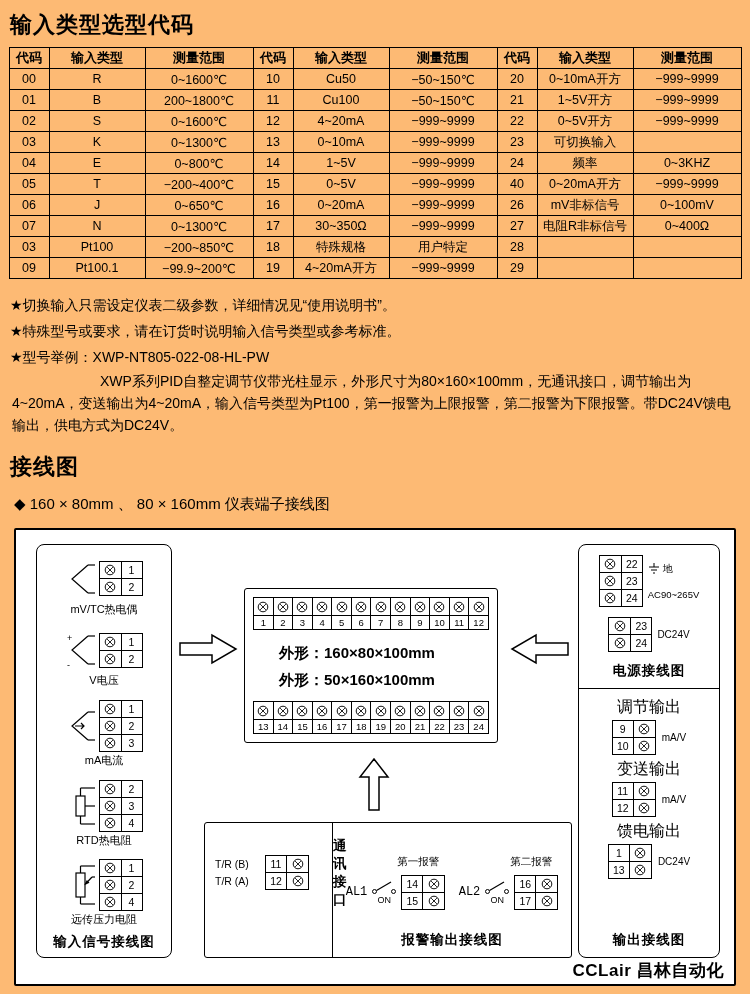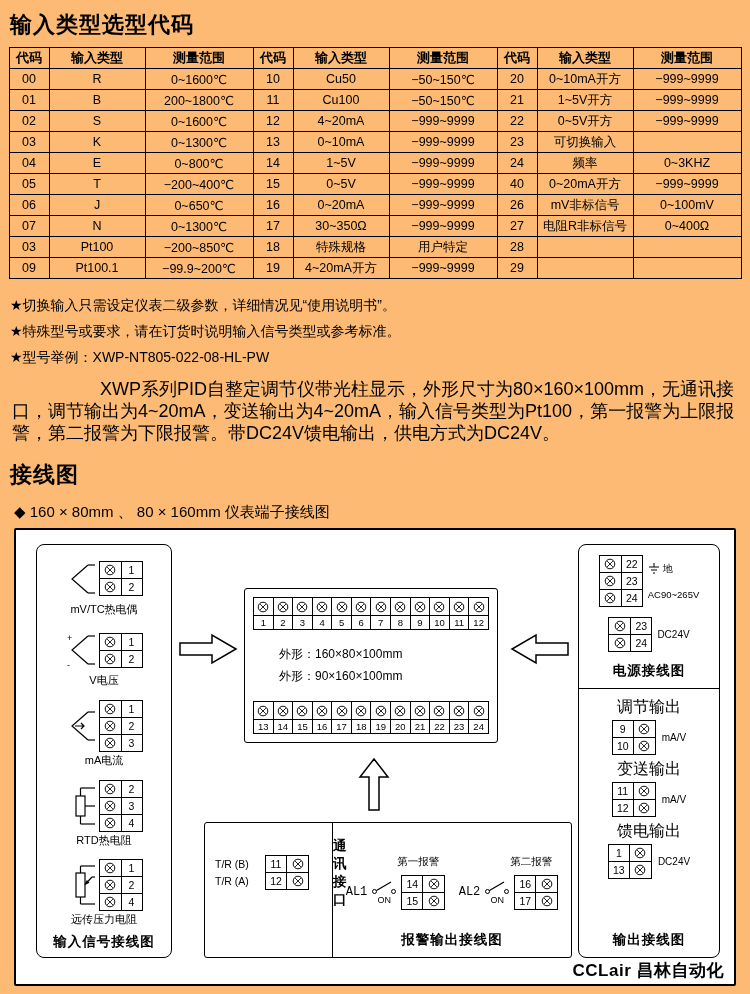--- a/index.html
+++ b/index.html
@@ -10,21 +10,21 @@
   .h1 { font-size:22px; font-weight:bold; padding:10px 0 0 10px; letter-spacing:1px; }
 
   table { border-collapse:collapse; table-layout:fixed; width:711px; margin:7px auto 0; }
   th,td { border:1px solid #000; height:21px; text-align:center; font-size:12.5px;
           padding:0 1px; white-space:nowrap; overflow:hidden; }
   th { font-weight:bold; font-size:13px; }
   col.c-code { width:40px; } col.c-type { width:96px; } col.c-range { width:108px; }
 
   .notes { margin:13px 10px 0 10px; font-size:14px; }
   .note { line-height:26px; }
-  .example { margin:8px 12px 0 12px; font-size:18px; line-height:22px; text-indent:88px; }
+  .example { margin:0 12px 0 12px; font-size:14px; line-height:22px; text-indent:88px; }
 
   .h2 { font-size:22px; font-weight:bold; padding:16px 8px 0 10px; letter-spacing:1px; }
   .subtitle { margin:13px 0 0 14px; font-size:15px; }
 
   
   .diagram { position:absolute; left:14px; top:528px; width:722px; height:458px;
              border:2px solid #000; border-radius:2px; background:#fff; }
   .panel { position:absolute; border:1.5px solid #000; background:#fff; }
 
   .input-panel { left:20px; top:14px; width:136px; height:414px; border-radius:8px;
@@ -44,21 +44,21 @@
   .tcell.rev { flex-direction:row-reverse; }
   .tcell.rev .tnum { border-left:none; border-right:1px solid #000; }
 
   .strip-box { left:228px; top:58px; width:254px; height:155px; border-radius:3px;
                display:flex; flex-direction:column; justify-content:space-between; padding:8px; }
   .strip { display:flex; border:1px solid #000; }
   .scell { flex:1; border-right:1px solid #000; }
   .scell:last-child { border-right:none; }
   .sb { height:17px; display:flex; align-items:center; justify-content:center; }
   .nb { border-top:1px solid #000; height:14px; line-height:14px; font-size:9.5px; text-align:center; }
-  .size-lines { font-size:12px; line-height:1.8; padding-left:26px; }
+  .size-lines { font-size:15px; line-height:1.8; padding-left:26px;font-weight:bold; }
 
   .arrow { position:absolute; }
 
   .bottom-box { left:188px; top:292px; width:368px; height:136px; border-radius:3px; display:flex; }
   .comm-part { width:128px; border-right:1.5px solid #000; display:flex; 
                padding:14px 8px 8px 10px;gap:24px; }
   .comm-rows { flex:1; display:flex; flex-direction:column; justify-content:flex-start; padding-top:18px; }
   .comm-row { display:flex; align-items:center; }
   .comm-row + .comm-row { margin-top:-1px; }
   .comm-label { font-size:10.5px; width:44px; }
@@ -572,21 +572,21 @@
                 <circle cx="7" cy="7" r="5.6" fill="#fff" stroke="#000" stroke-width="1.1"></circle>
                 <line x1="3.6" y1="3.6" x2="10.4" y2="10.4" stroke="#000"></line>
                 <line x1="10.4" y1="3.6" x2="3.6" y2="10.4" stroke="#000"></line>
               </svg>
             </div>
             <div class="nb">12</div>
           </div>
         </div>
       <div class="size-lines">
         <div>外形：160×80×100mm</div>
-        <div>外形：90×160×100mm</div>
+        <div>外形：50×160×100mm</div>
       </div>
       <div class="strip" id="stripBottom">
           <div class="scell">
             <div class="sb">
               <svg viewBox="0 0 14 14" width="12" height="12">
                 <circle cx="7" cy="7" r="5.6" fill="#fff" stroke="#000" stroke-width="1.1"></circle>
                 <line x1="3.6" y1="3.6" x2="10.4" y2="10.4" stroke="#000"></line>
                 <line x1="10.4" y1="3.6" x2="3.6" y2="10.4" stroke="#000"></line>
               </svg>
             </div>

